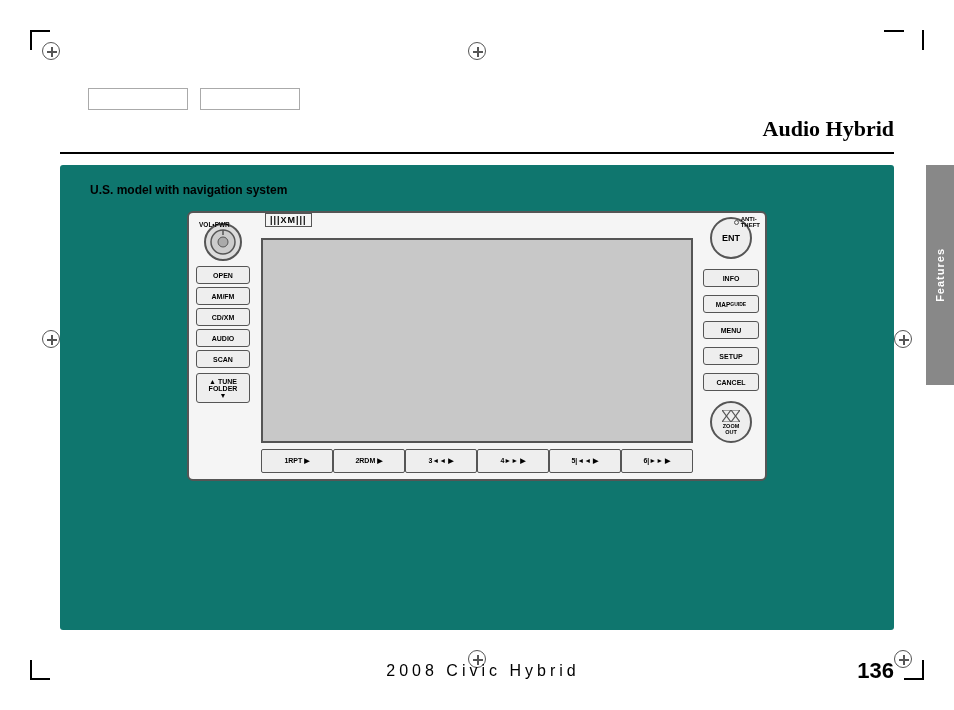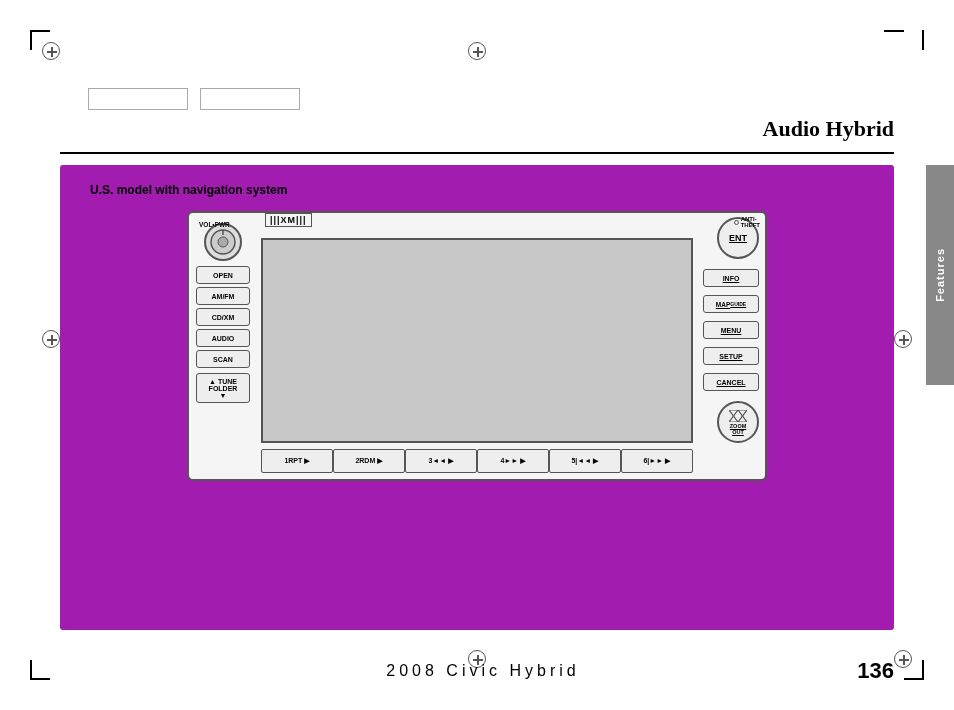--- a/index.html
+++ b/index.html
@@ -94,21 +94,21 @@
       background: #000;
     }
 
     
     .main-content {
       position: absolute;
       top: 165px;
       left: 60px;
       right: 60px;
       bottom: 80px;
-      background: #a21caf;
+      background: #0f766e;
       border-radius: 3px;
       padding: 18px 30px;
     }
 
     .model-label {
       font-size: 12px;
       font-weight: bold;
       margin-bottom: 14px;
     }
 
@@ -227,23 +227,22 @@
       cursor: pointer;
       gap: 3px;
     }
 
     
     .right-panel {
       width: 72px;
       padding: 4px 6px;
       display: flex;
       flex-direction: column;
-      align-items: flex-end;
+      align-items: center;
       gap: 8px;
-      text-decoration: underline;
     }
 
     .right-btn {
       width: 56px;
       height: 18px;
       border: 1.5px solid #555;
       border-radius: 3px;
       background: #eee;
       display: flex;
       align-items: center;

